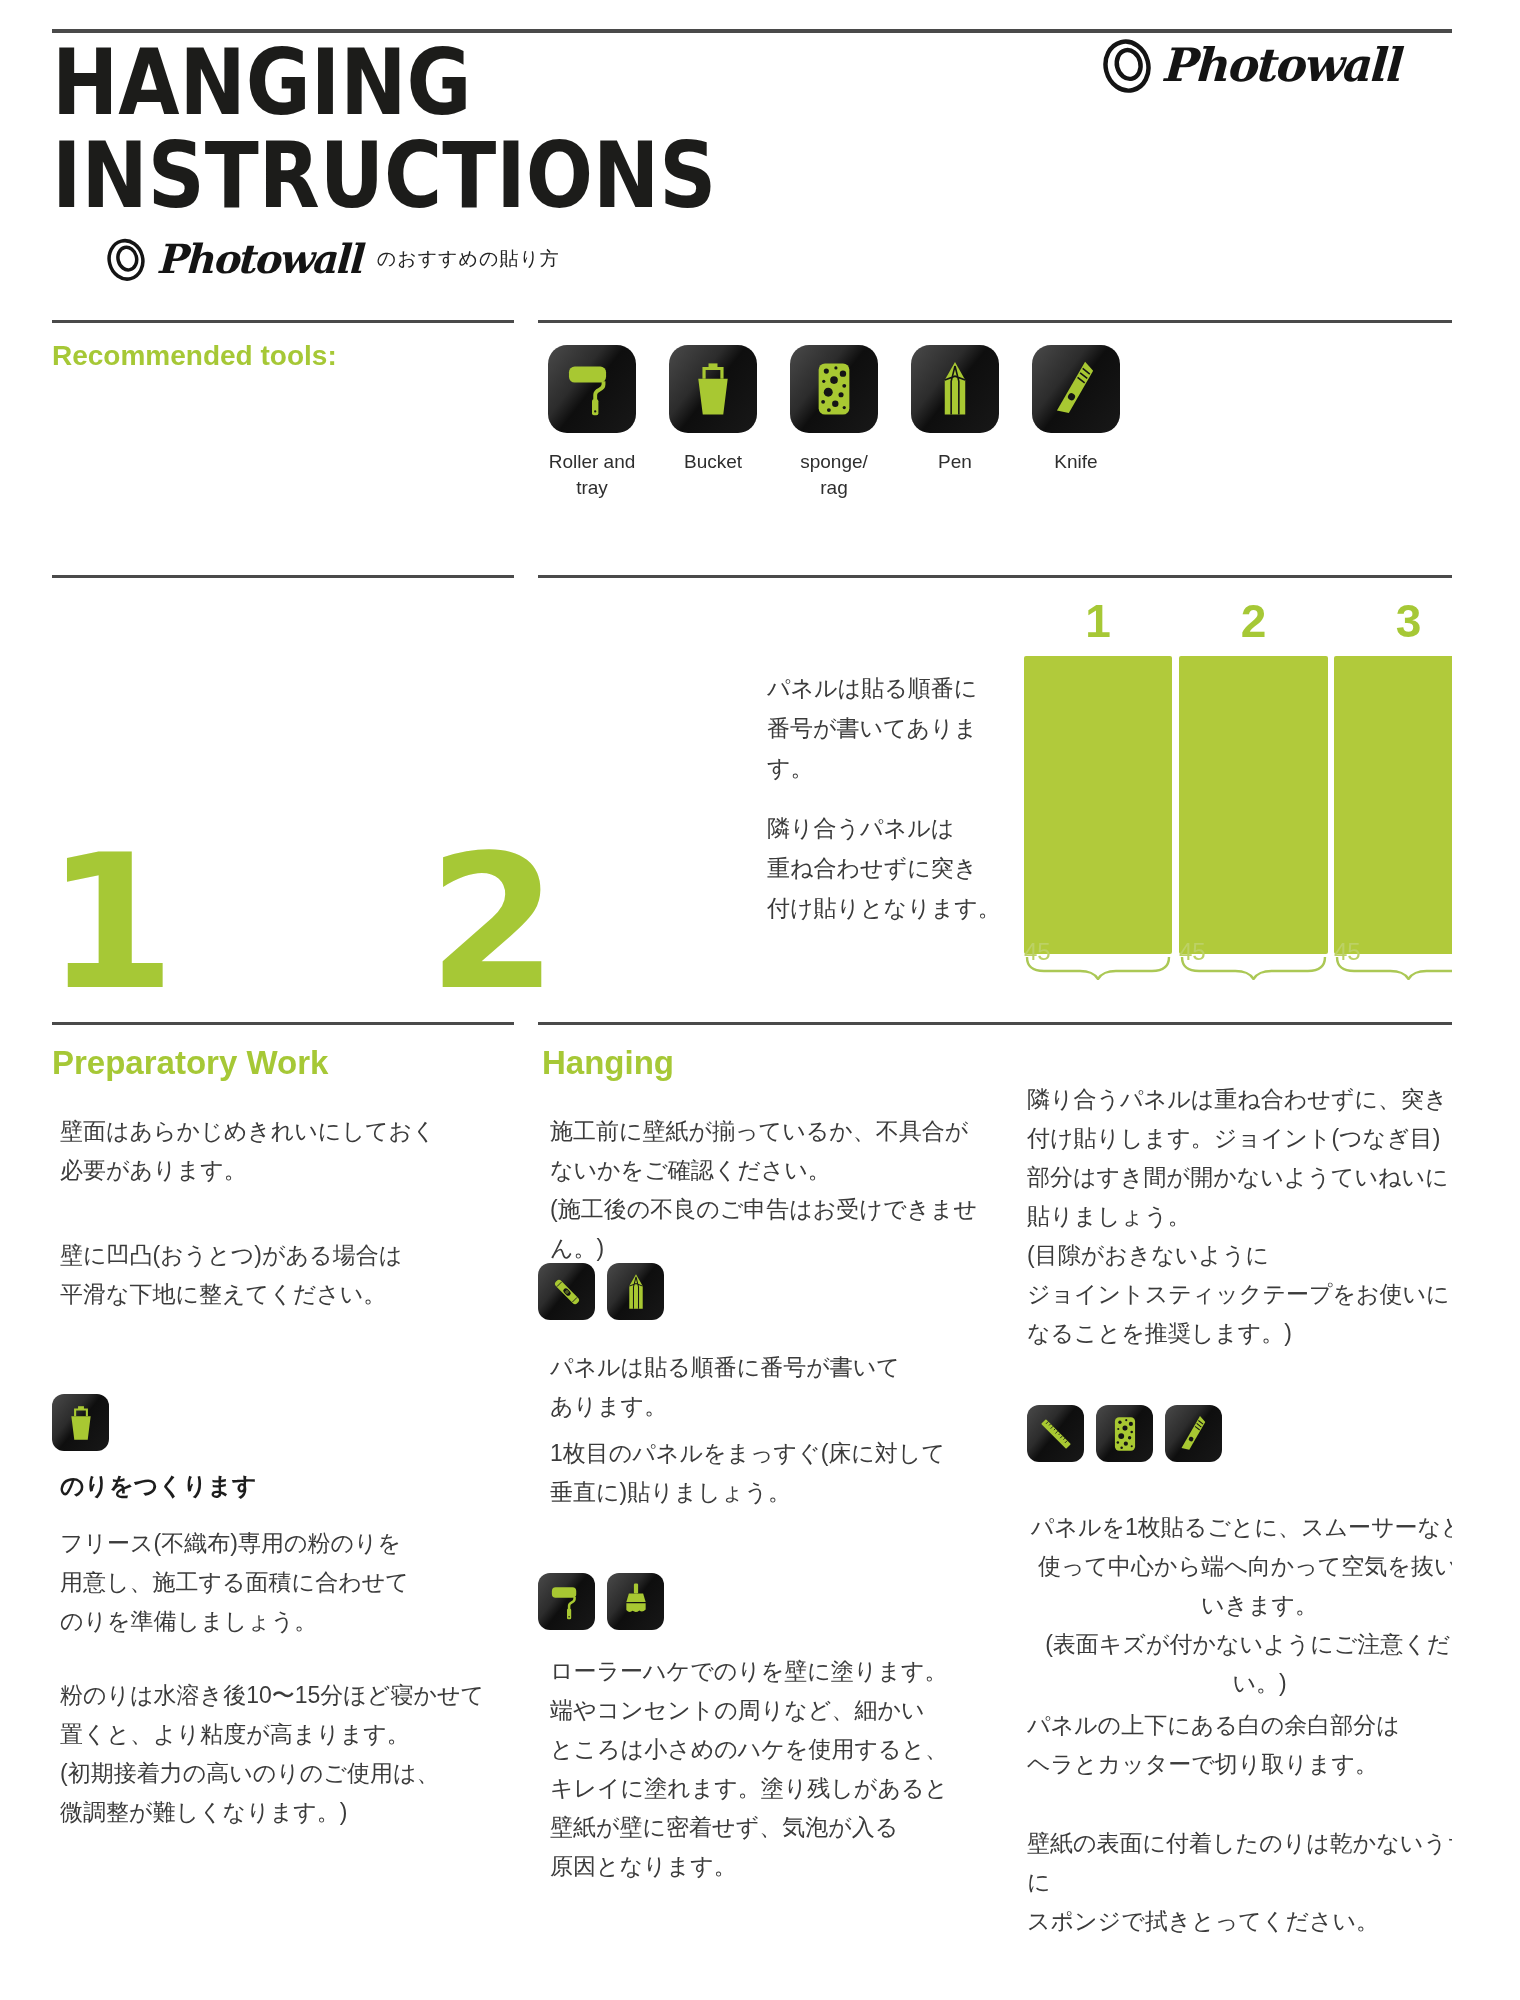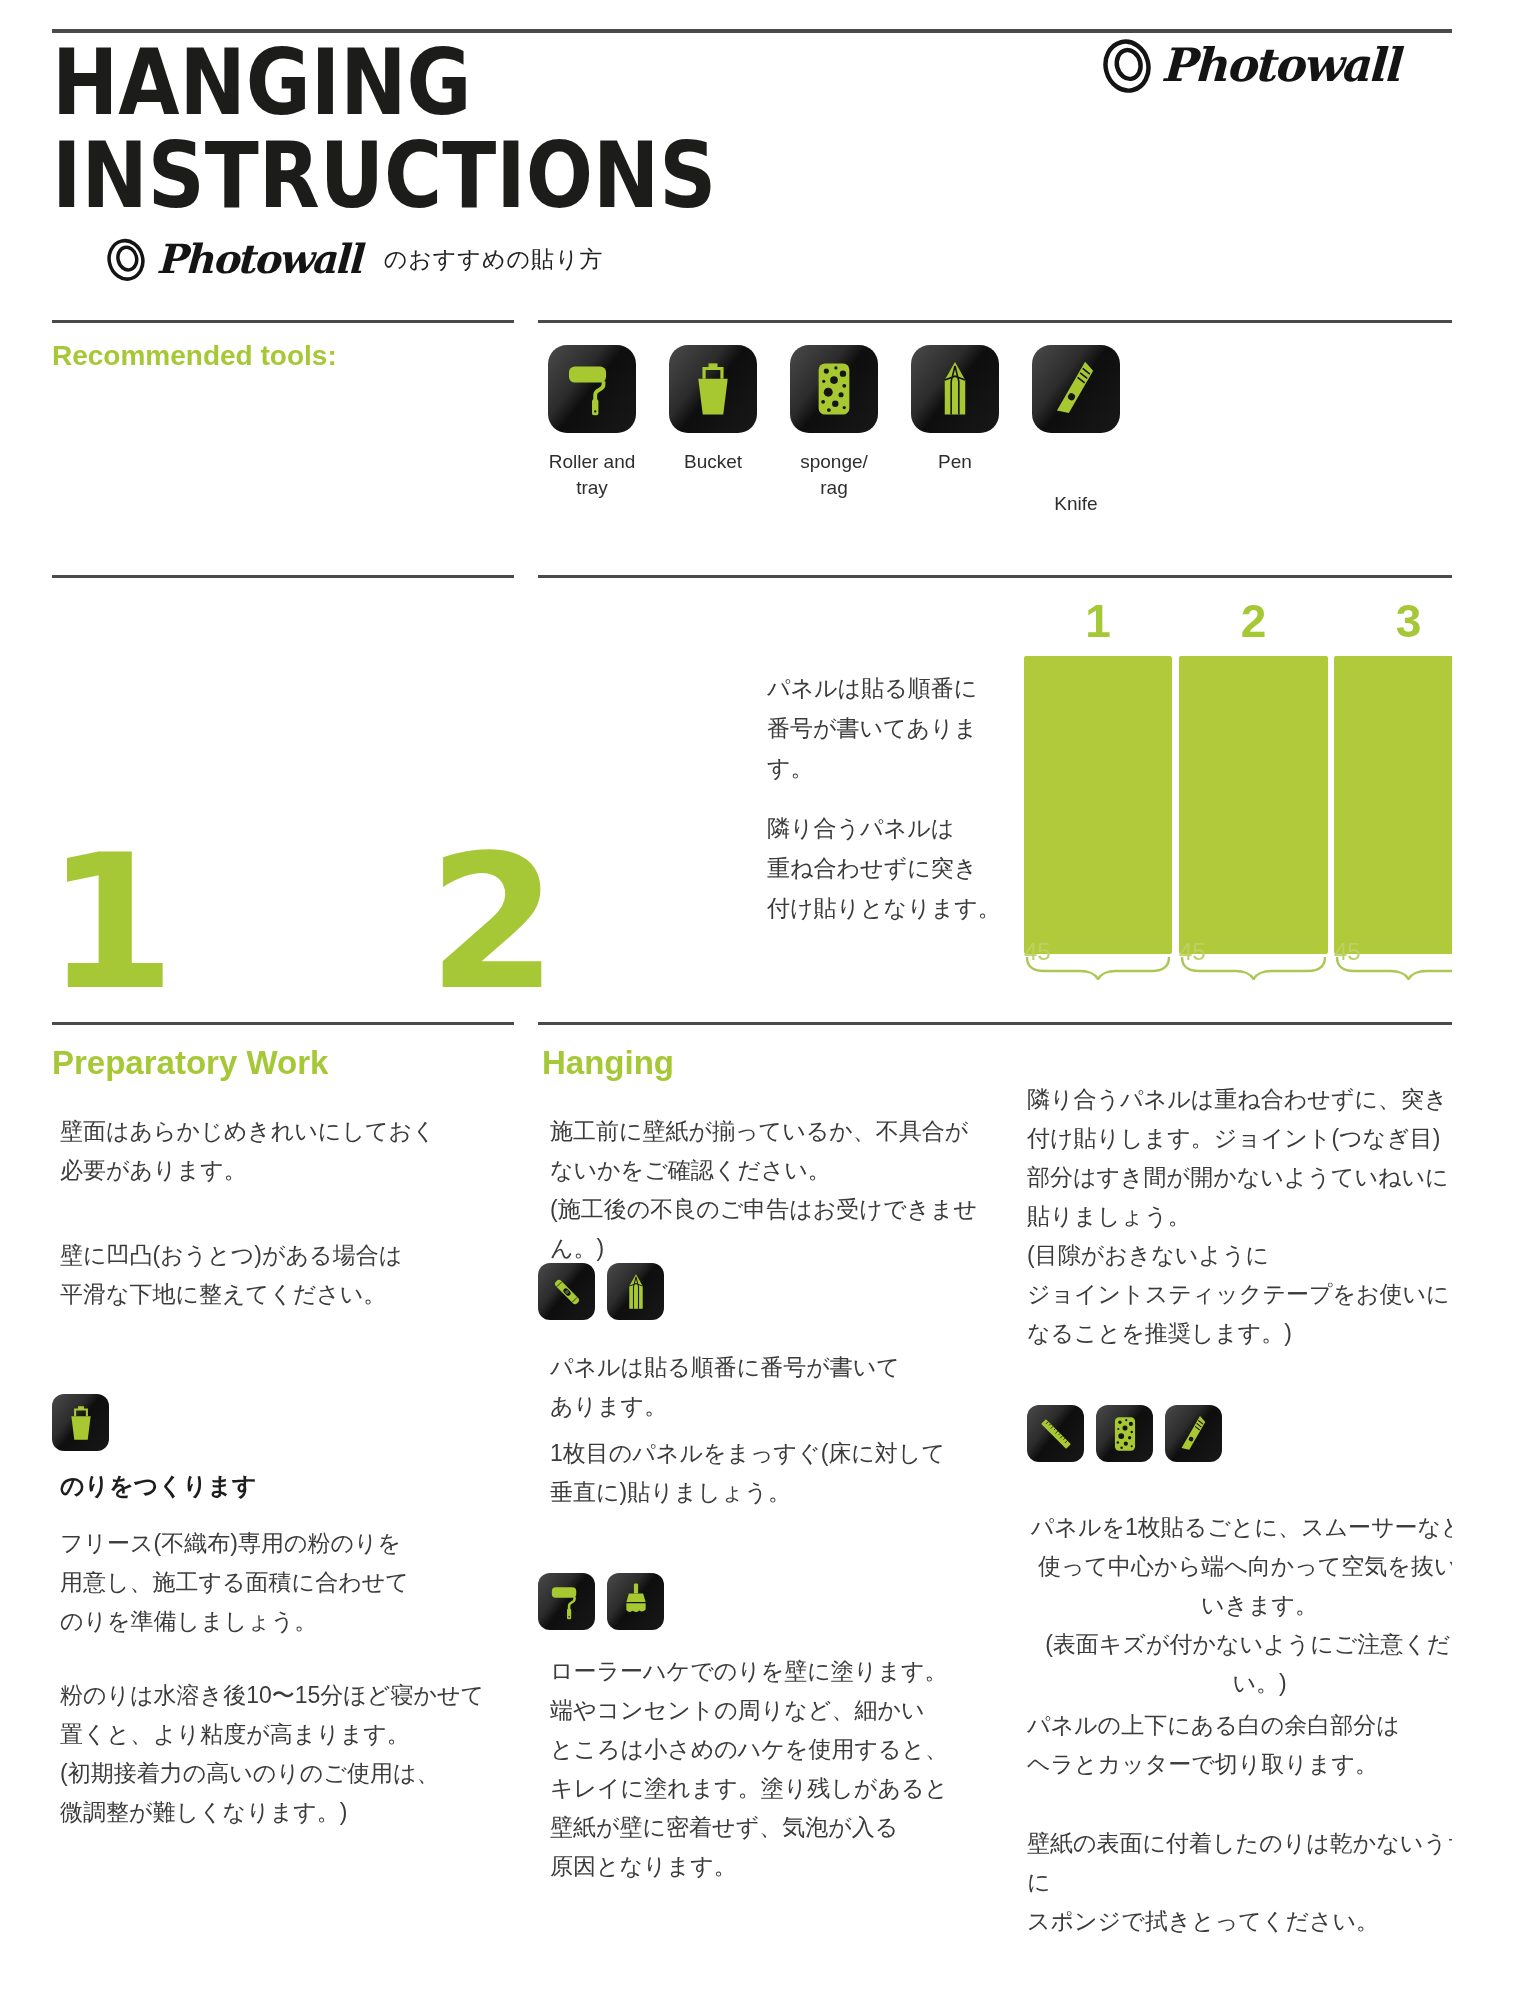--- a/index.html
+++ b/index.html
@@ -18,21 +18,21 @@
   .title{position:absolute;left:52px;top:36px;font-family:"DejaVu Sans",sans-serif;
          font-weight:bold;font-size:90px;line-height:93px;color:var(--ink);
          transform:scaleX(0.88);transform-origin:left top;letter-spacing:0;}
   .logo-top{position:absolute;top:36px;right:50px;display:flex;align-items:center;gap:10px;}
   .mark{display:block;}
   .script{font-family:"DejaVu Serif",serif;font-style:italic;font-weight:bold;
           letter-spacing:-2px;color:#141414;transform:skewX(-4deg);}
   .logo-top .script{font-size:46px;line-height:46px;}
   .subtitle{position:absolute;left:104px;top:236px;display:flex;align-items:center;gap:12px;}
   .subtitle .script{font-size:40px;line-height:40px;}
-  .sub-jp{font-size:23px;color:#222;margin-left:8px;letter-spacing:1px;}
+  .sub-jp{font-size:19px;color:#222;margin-left:1px;letter-spacing:1px;}
   .tools-heading{position:absolute;left:52px;top:340px;font-size:28px;font-weight:bold;color:var(--accent);}
   .tile{background:linear-gradient(128deg,#4a4a4a 0%,#2c2c2c 36%,#0e0e0e 50%,#181818 100%);
         border-radius:19px;display:flex;align-items:center;justify-content:center;}
   .tool{position:absolute;top:345px;width:88px;display:flex;flex-direction:column;align-items:center;}
   .tool .tile{width:88px;height:88px;}
   .tool .glyph{width:64px;height:64px;}
   .tool-label{width:140px;margin-left:-26px;margin-right:-26px;margin-top:16px;text-align:center;
               font-size:19px;line-height:26px;color:#2e2e2e;white-space:pre-line;}
   .bignum{position:absolute;font-family:"DejaVu Sans",sans-serif;font-weight:bold;
           font-size:186px;line-height:186px;color:var(--accent);}
@@ -176,21 +176,21 @@
 rag</div>
   </div>
   <div class="tool" style="left:911px;">
     <div class="tile">
         <svg class="glyph" viewBox="0 0 100 100">
           <use href="#sym-pencil"></use>
         </svg>
       </div>
     <div class="tool-label">Pen</div>
   </div>
-  <div class="tool" style="left:1032px;gap:42px;">
+  <div class="tool" style="left:1032px;">
     <div class="tile">
         <svg class="glyph" viewBox="0 0 100 100">
           <use href="#sym-knife"></use>
         </svg>
       </div>
     <div class="tool-label">Knife</div>
   </div>
 
   <div class="hline" style="left:52px;top:575px;width:462px;"></div>
   <div class="hline" style="left:538px;top:575px;width:946px;"></div>

